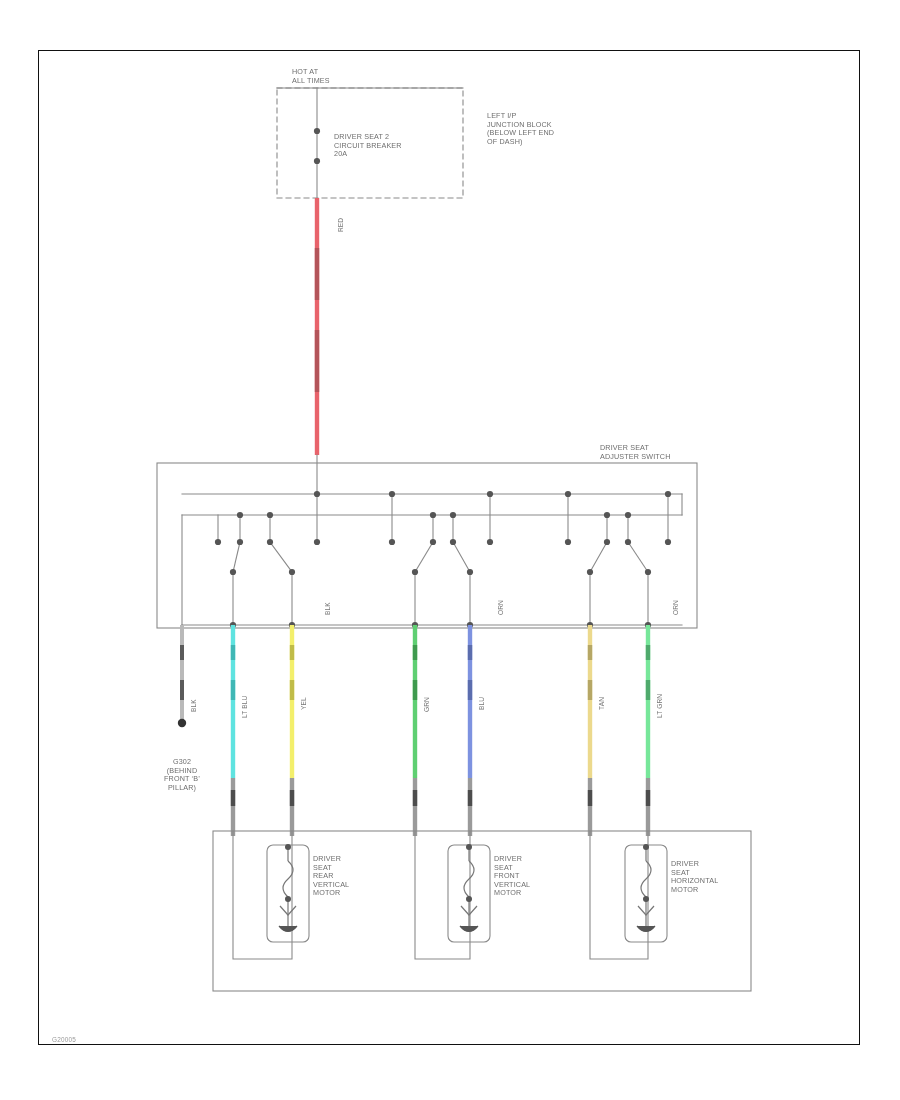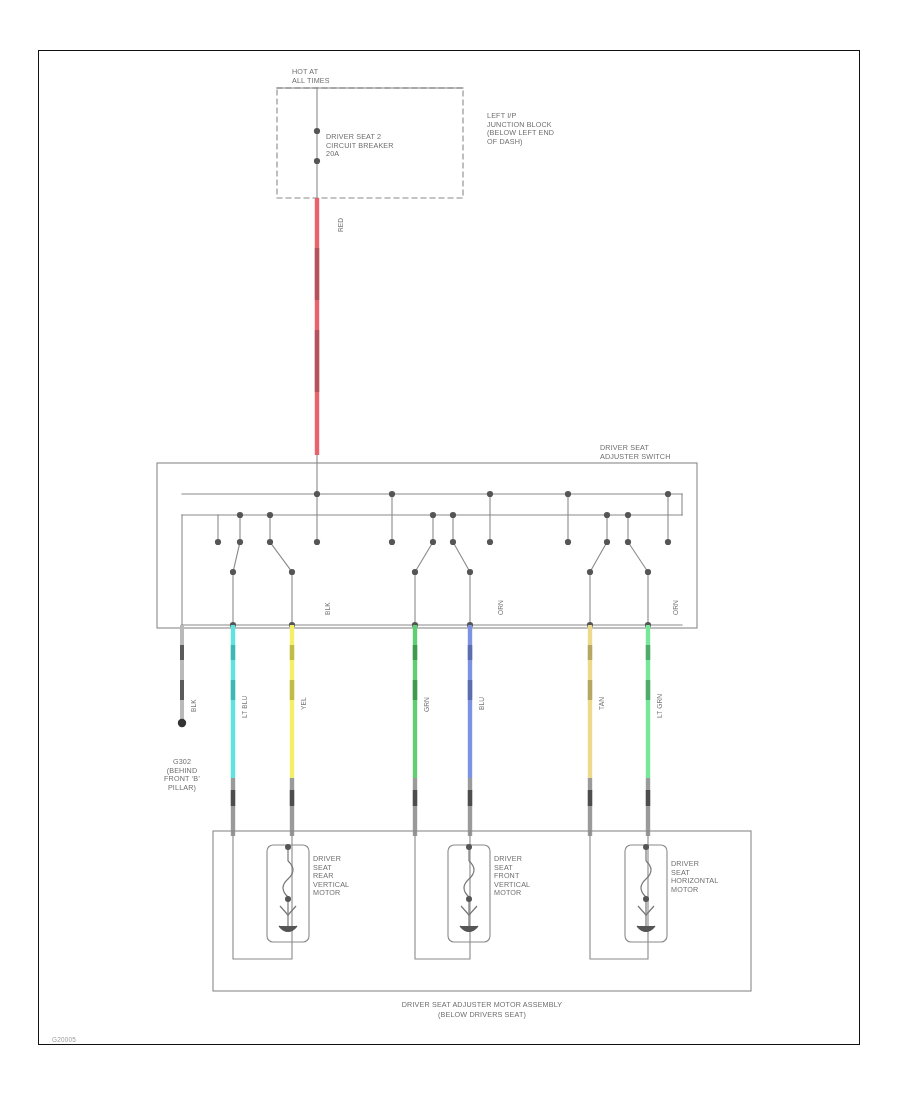--- a/index.html
+++ b/index.html
@@ -228,21 +228,21 @@
       <circle cx="469" cy="847" r="3"></circle>
         <circle cx="469" cy="899" r="3"></circle>
       <circle cx="646" cy="847" r="3"></circle>
         <circle cx="646" cy="899" r="3"></circle>
     </g>
   </svg>
 
   <div class="lbl" style="left:292px;top:68px;">HOT AT
 ALL TIMES</div>
 
-  <div class="lbl" style="left:326px;top:133px;">DRIVER SEAT 2
+  <div class="lbl" style="left:334px;top:133px;">DRIVER SEAT 2
 CIRCUIT BREAKER
 20A</div>
 
   <div class="lbl" style="left:487px;top:104px;margin-top:8px;">LEFT I/P
 JUNCTION BLOCK
 (BELOW LEFT END
 OF DASH)</div>
 
   <div class="vlbl" style="left:337px;top:232px;">RED</div>
 
@@ -274,18 +274,16 @@
   <div class="lbl" style="left:494px;top:855px;">DRIVER
 SEAT
 FRONT
 VERTICAL
 MOTOR</div>
   <div class="lbl" style="left:671px;top:860px;">DRIVER
 SEAT
 HORIZONTAL
 MOTOR</div>
 
-  <div class="lbl ctr" style="left:282px;top:1000px;width:400px;line-height:9.6px;">DRIVER SEAT ADJUSTER MOTOR ASSEMBLY
-(BELOW DRIVERS SEAT)</div>
 
   <div class="code" style="left:52px;top:1036px;">G20005</div>
 
 </div>
 
 </body></html>

